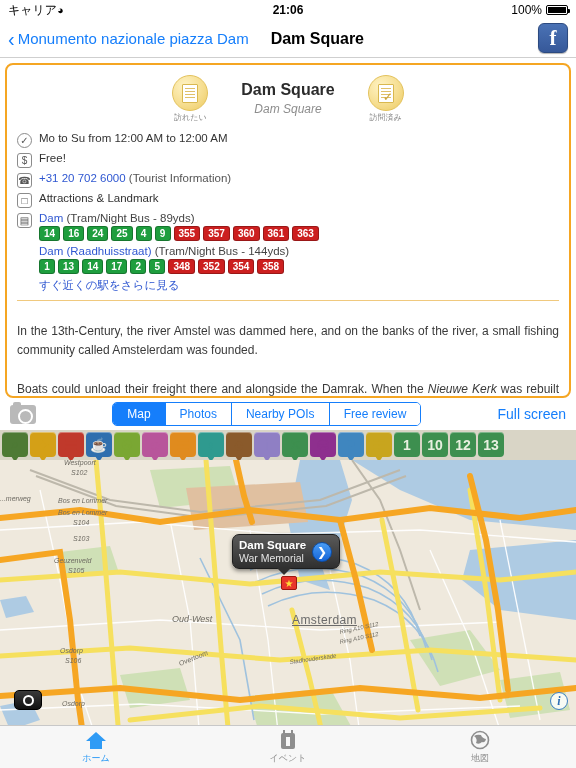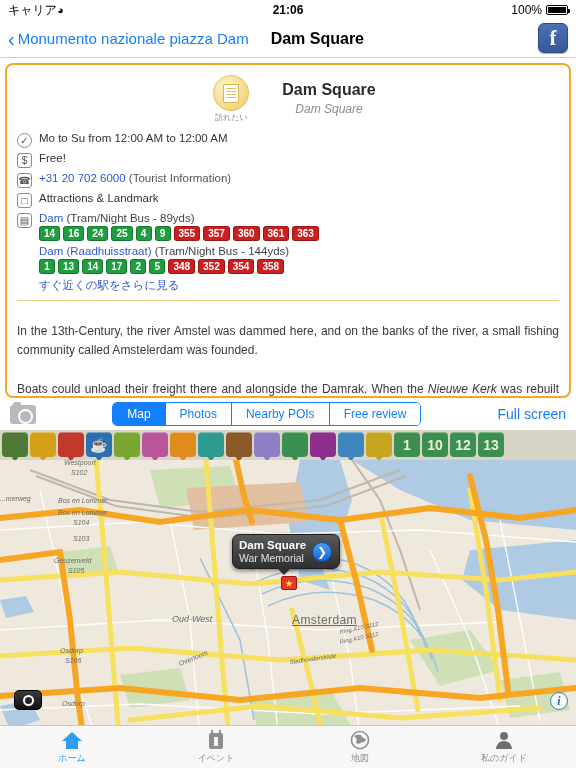--- a/index.html
+++ b/index.html
@@ -204,20 +204,26 @@
       <div class="title-row">
         <div class="badge-btn">
           <div class="badge-circle">
               <span class="doc-ico"></span>
             </div>
           <div class="badge-label">訪れたい</div>
         </div>
         <div class="title-block">
           <div class="poi-title">Dam Square</div>
           <div class="poi-sub">Dam Square</div>
+        </div>
+        <div class="badge-btn">
+          <div class="badge-circle">
+              <span class="doc-ico check"></span>
+            </div>
+          <div class="badge-label">訪問済み</div>
         </div>
       </div>
 
       <div class="info-list">
         <div class="info-row">
           <span class="ic clock">✓</span>
           <span>Mo to Su from 12:00 AM to 12:00 AM</span>
         </div>
         <div class="info-row">
           <span class="ic">$</span>
@@ -481,24 +487,15 @@
     </div>
     <div class="tab">
       <div class="tico">
         <svg width="20" height="20" viewBox="0 0 20 20">
             <circle cx="10" cy="10" r="8.5" fill="none" stroke="#8e8e8e" stroke-width="1.6"></circle>
             <path d="M4 6 Q8 9 6 13 Q9 15 12 12 Q15 13 16 9 Q12 8 11 5 Q7 4 4 6Z" fill="#8e8e8e"></path>
           </svg>
       </div>
       <div class="tlbl">地図</div>
     </div>
-    <div class="tab">
-      <div class="tico">
-        <svg width="20" height="20" viewBox="0 0 20 20">
-            <circle cx="10" cy="6" r="4" fill="#6e6e6e"></circle>
-            <path d="M2 19 Q3 11 10 11 Q17 11 18 19 Z" fill="#6e6e6e"></path>
-          </svg>
-      </div>
-      <div class="tlbl">私のガイド</div>
-    </div>
   </div>
 
 </div>
 
 </body></html>

